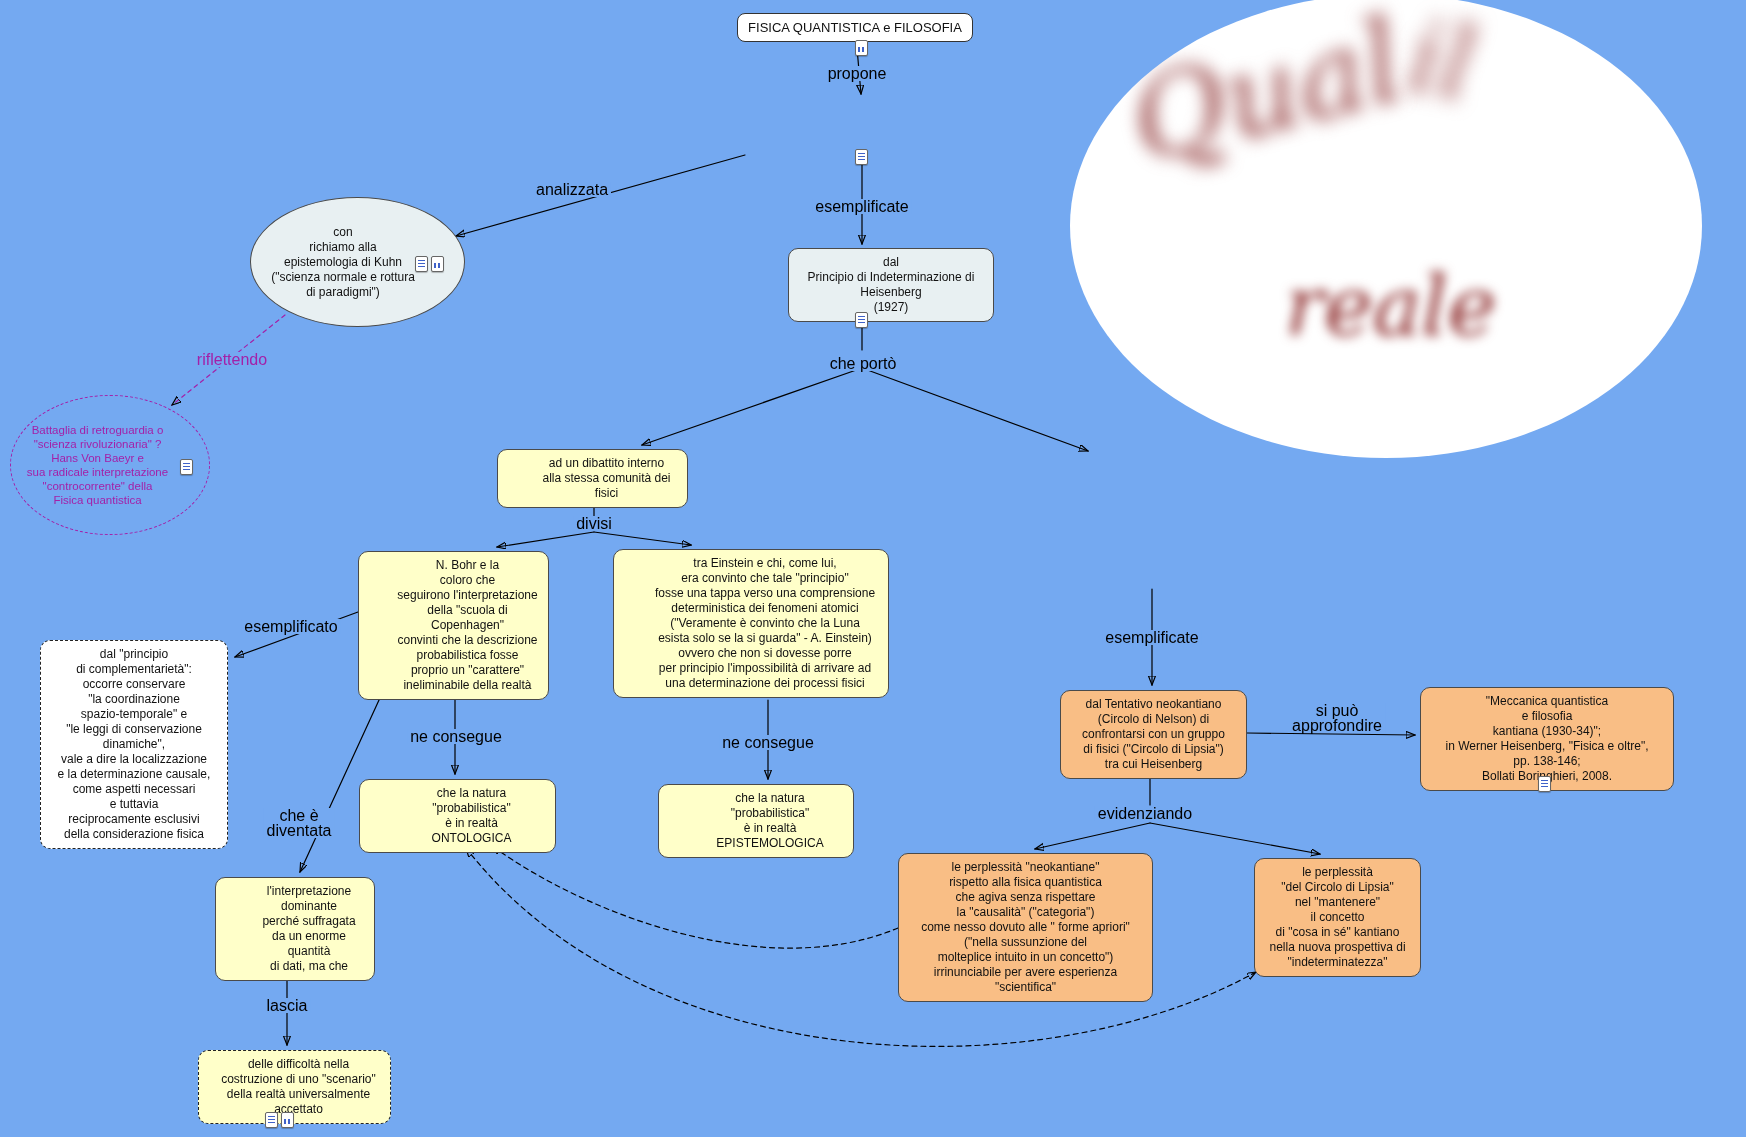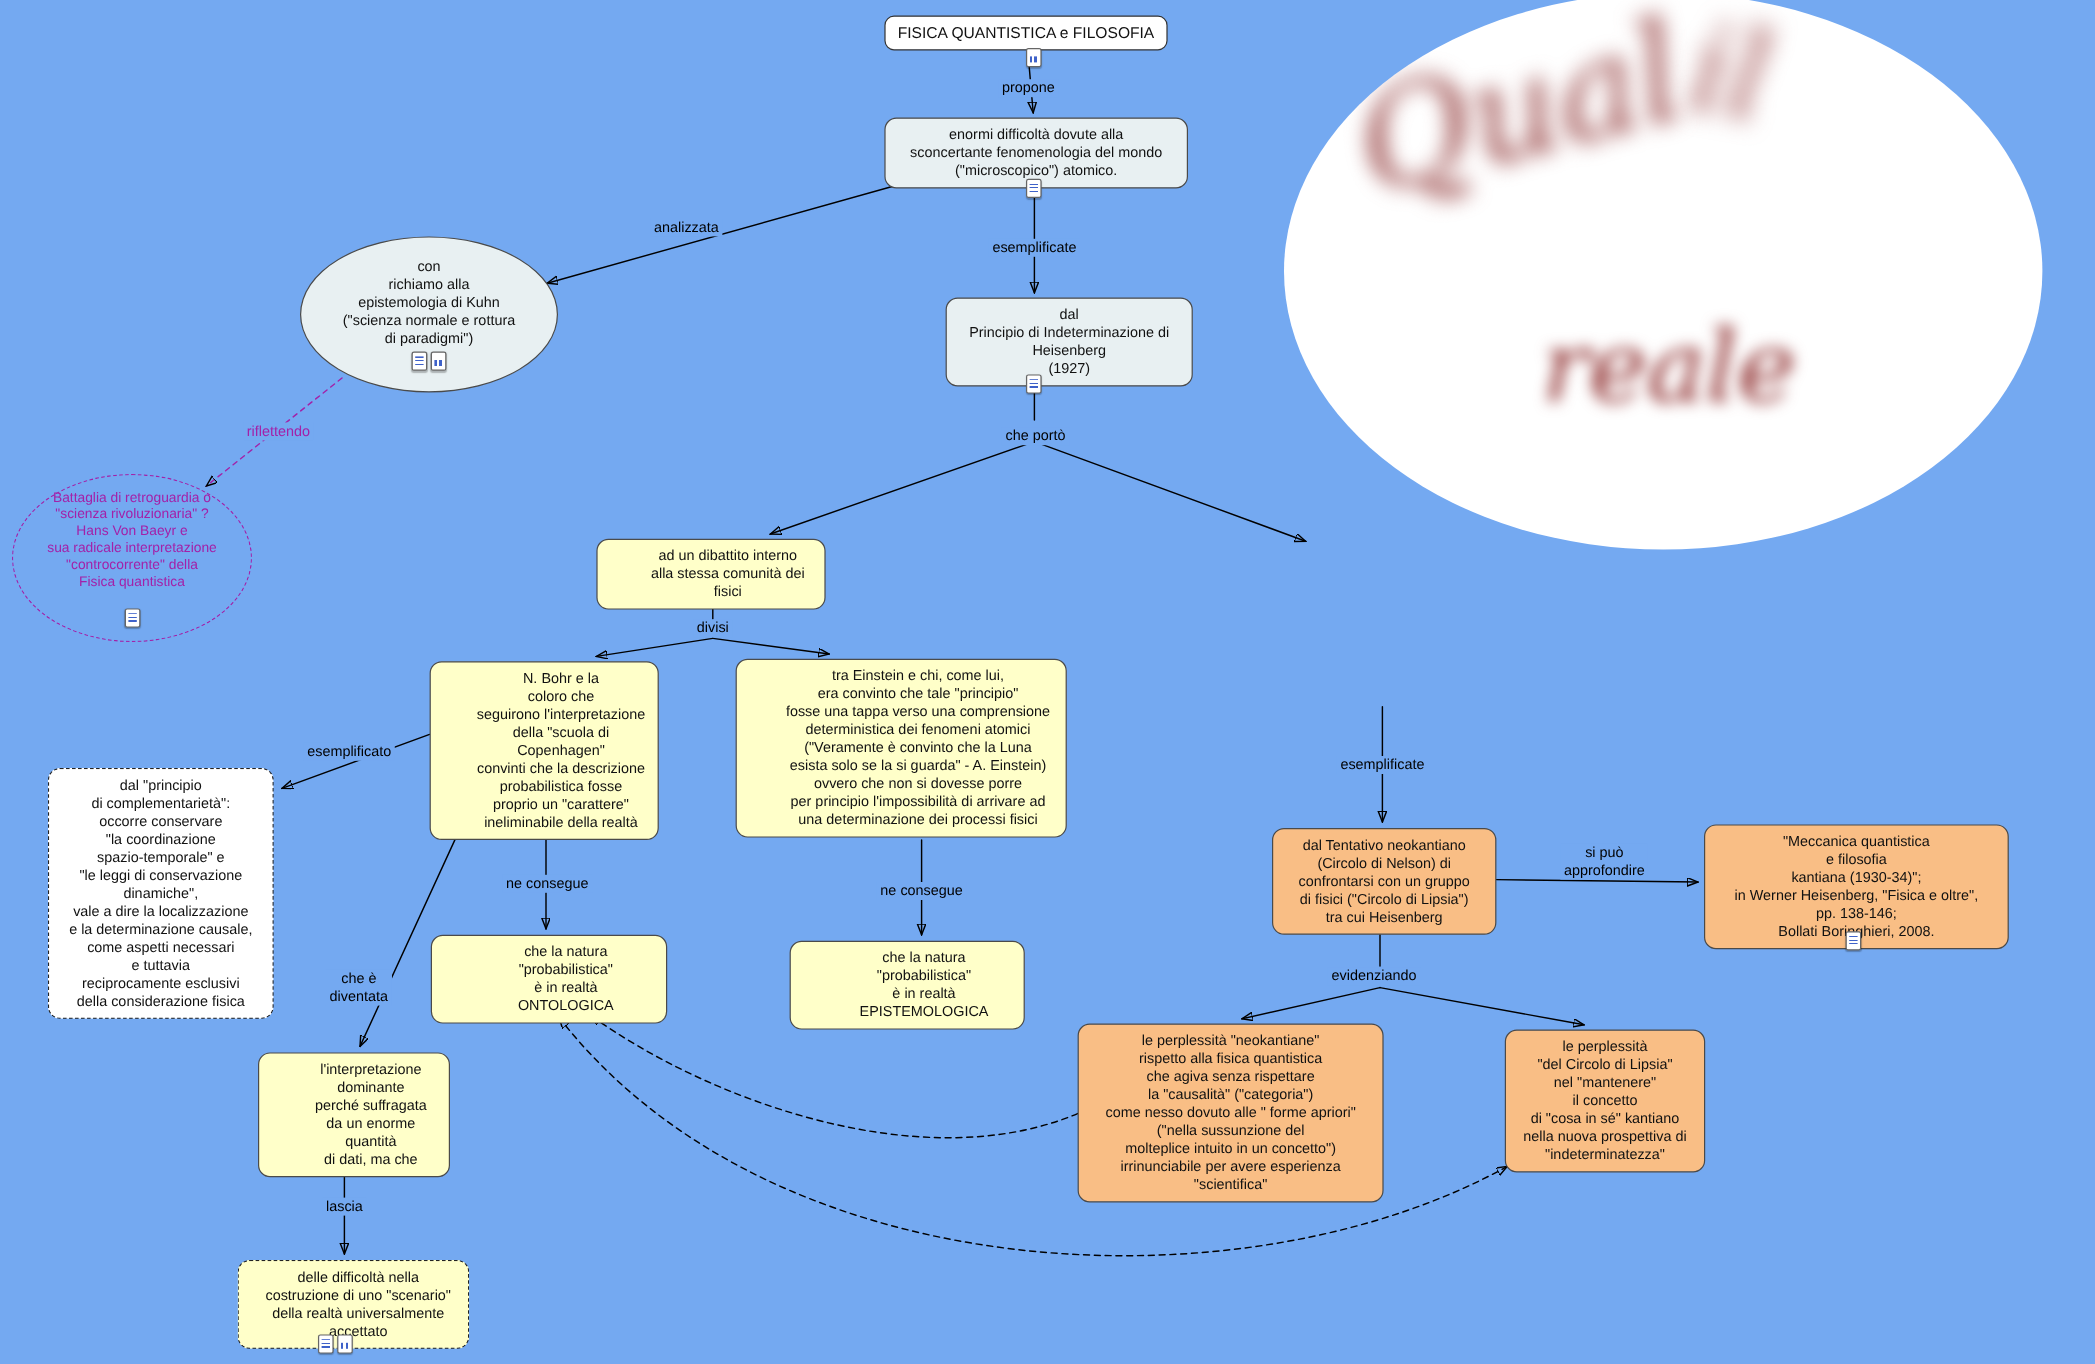--- a/index.html
+++ b/index.html
@@ -11,25 +11,25 @@
     font-family:"Liberation Sans",sans-serif;overflow:hidden;}
   .node{position:absolute;box-sizing:border-box;border:1px solid #4a4a4a;border-radius:10px;
     padding:6px 8px;font-size:12px;line-height:15px;text-align:center;white-space:pre-line;
     color:#111;z-index:3;}
   .node.white{background:#ffffff;border-radius:8px;font-size:13px;border-color:#333;}
   .node.gray{background:var(--node-gray);}
   .node.yellow{background:var(--node-yellow);padding-left:36px;}
   .node.orange{background:var(--node-orange);}
   .node.dashed{border:1.5px dashed #222;background:#ffffff;}
   .node.dashed-yellow{border:1.5px dashed #222;background:var(--node-yellow);}
-  .ellipse{border-radius:50%;display:flex;flex-direction:column;align-items:center;
+  .ellipse{border-radius:50%;display:flex;flex-direction:row;align-items:center;
     justify-content:center;background:var(--node-gray);}
   .purple-ellipse{background:transparent;border:1.6px dashed var(--purple);
     color:var(--purple);font-size:11.5px;line-height:14px;}
-  .link-label{position:absolute;transform:translateX(-50%);font-size:12px;line-height:15px;
+  .link-label{position:absolute;transform:translateX(-50%);font-size:16px;line-height:15px;
     text-align:center;white-space:pre-line;background:var(--background);padding:0 3px;
     color:#000;z-index:2;}
   .link-label.purple{color:var(--purple);}
   .arrows{position:absolute;left:0;top:0;z-index:1;}
   .arrows path{fill:none;stroke:var(--arrow);stroke-width:1.2;stroke-linecap:round;}
   .arrows path.dash{stroke-dasharray:5 4;}
   .arrows path.purple{stroke:var(--purple);stroke-dasharray:4 4;}
   .icon-abs{position:absolute;z-index:4;display:flex;gap:3px;}
   .icon-row{display:flex;gap:3px;margin-top:3px;}
   .res-icon{width:13px;height:16px;background:#fff;border:1px solid #666;border-radius:2px;
@@ -99,23 +99,20 @@
   <div class="link-label" style="left:768px;top:735px;">ne consegue</div>
   <div class="link-label" style="left:299px;top:808px;">che è
 diventata</div>
   <div class="link-label" style="left:287px;top:998px;">lascia</div>
   <div class="link-label" style="left:1152px;top:630px;">esemplificate</div>
   <div class="link-label" style="left:1337px;top:703px;">si può
 approfondire</div>
   <div class="link-label" style="left:1145px;top:806px;">evidenziando</div>
 
   <div class="node white" style="left:737px;top:13px;width:236px;">FISICA QUANTISTICA e FILOSOFIA</div>
-  <div class="node gray" style="left:737px;top:98px;width:253px;">enormi difficoltà dovute alla
-sconcertante fenomenologia del mondo
-("microscopico") atomico.</div>
 
   <div class="node gray ellipse" style="left:250px;top:197px;width:215px;height:130px;">
     <div>con
 richiamo alla
 epistemologia di Kuhn
 ("scienza normale e rottura
 di paradigmi")</div>
     <div class="icon-row">
       <span class="res-icon doc-icon"></span>
       <span class="res-icon chart-icon"></span>

